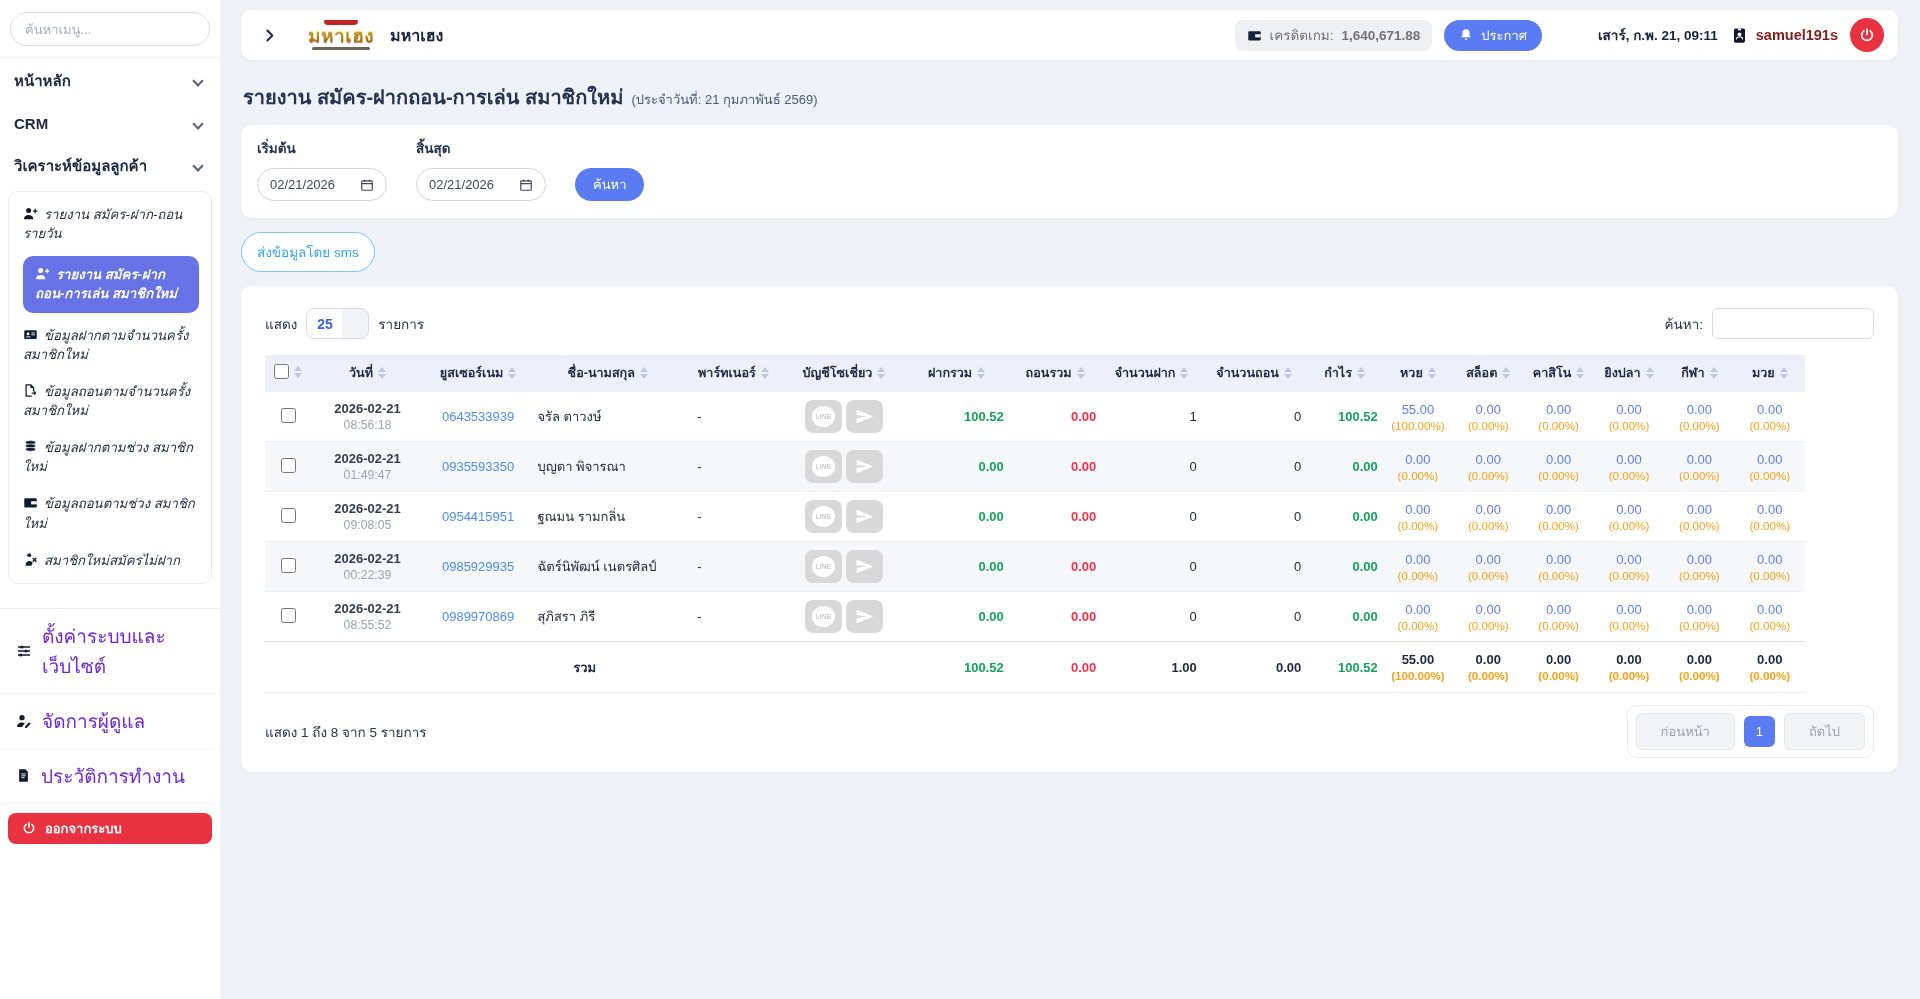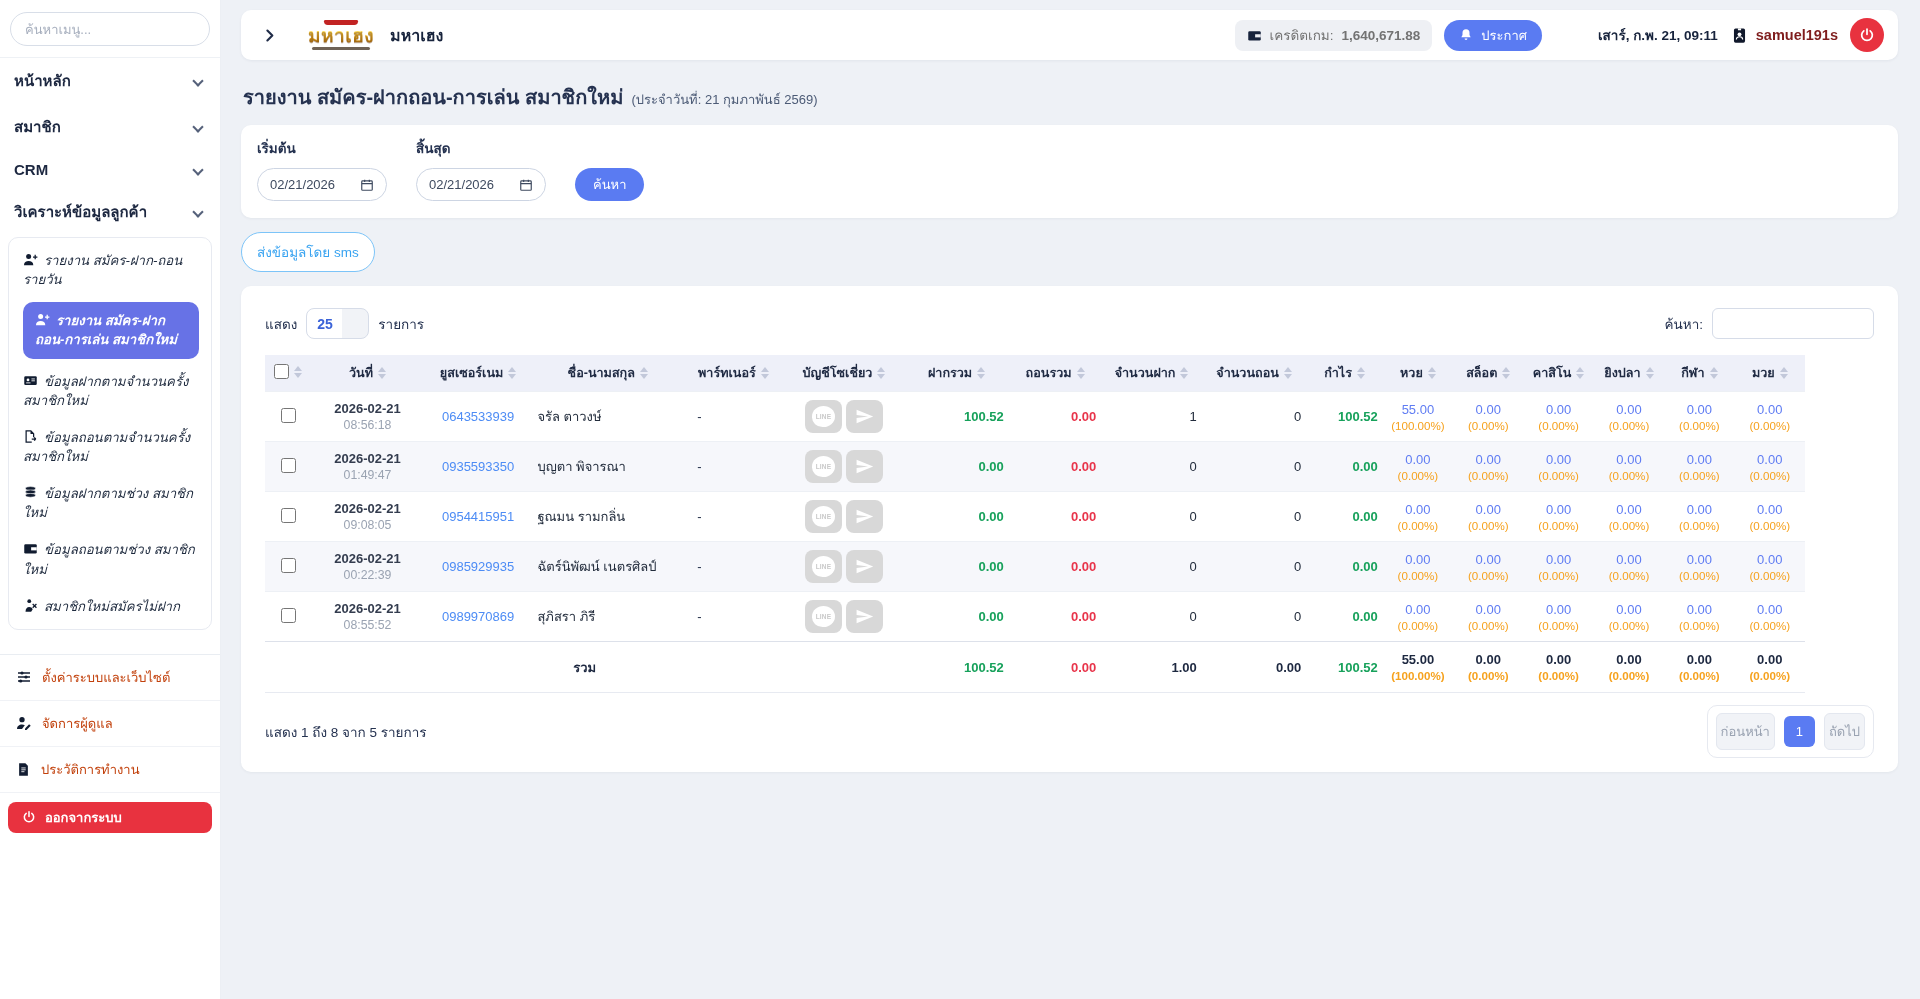--- a/index.html
+++ b/index.html
@@ -22,21 +22,21 @@
   .side-divider{border-bottom:1px solid #eef1f5;}
   .nav-sec{display:flex; align-items:center; justify-content:space-between; padding:11px 14px; cursor:pointer;}
   .nav-sec-label{font-size:15px; font-weight:700; color:#1c2740;}
   .chev{width:8px; height:8px; border-right:2px solid #55617a; border-bottom:2px solid #55617a; transform:rotate(45deg); margin-right:4px;}
   .submenu{border:1px solid #e7eaf1; border-radius:10px; margin:2px 8px 10px; padding:4px 2px;}
   .sub-item{padding:9px 12px; font-size:13.2px; color:#1e2a3e; line-height:1.45; cursor:pointer; border-radius:10px;font-style:italic;}
   .sub-item .icn{display:inline-block; vertical-align:-2px; margin-right:6px; color:#111c30;}
   .sub-item.active{background:var(--indigo); color:#fff; margin:4px 10px 4px 12px; font-weight:700;}
   .sub-item.active .icn{color:#fff;}
   .tools{margin-top:14px; border-top:1px solid #e9edf2;}
-  .tool-item{display:flex; align-items:center; gap:10px; padding:12px 16px; font-size:13px; color:#c2410c; border-bottom:1px solid #f0f2f6; cursor:pointer;}
+  .tool-item{display:flex; align-items:center; gap:10px; padding:12px 16px; font-size:19px; color:#6d28d9; border-bottom:1px solid #f0f2f6; cursor:pointer;}
   .tool-item .icn{color:#121d32; display:inline-flex;}
   .logout-btn{margin:9px 8px; background:var(--danger); color:#fff; border:none; border-radius:8px; height:31px; display:flex; align-items:center; gap:9px; padding:0 14px; font-size:13px; font-weight:700; cursor:pointer; font-family:inherit; width:calc(100% - 16px);}
   .logout-btn .icn{display:inline-flex; color:#fff;}
 
   
   .main{flex:1; padding:10px 22px 0 20px; overflow:hidden;}
   .topbar{background:var(--card); border-radius:10px; height:50px; display:flex; align-items:center; padding:0 14px 0 16px; gap:12px; box-shadow:0 1px 3px rgba(20,30,60,.06);}
   .collapse-btn{background:none; border:none; color:#202c48; display:inline-flex; cursor:pointer; padding:4px;}
   .logo{display:flex; flex-direction:column; align-items:center; line-height:1; margin-left:14px;}
   .logo .ribbon{width:34px; height:5px; background:#c22323; border-radius:2px 2px 6px 6px; margin-bottom:1px;}
@@ -96,41 +96,37 @@
   .soc{display:inline-flex; gap:4px;}
   .soc-btn{width:37px; height:33px; background:#d8d8d8; border-radius:8px; display:inline-flex; align-items:center; justify-content:center; cursor:pointer;}
   .line-bubble{background:#fff; width:23px; height:21px; border-radius:50% 50% 50% 46%; display:flex; align-items:center; justify-content:center; font-size:6.5px; font-weight:800; color:#c9c9c9; letter-spacing:.2px;}
   tfoot td{border-top:1px solid #dde1ea !important; border-bottom:1px solid #e7eaf1; font-weight:700; color:#1d2840; padding:10px 5px !important;}
   tfoot .gv{color:#1d2840; font-weight:700;}
   .row-check{width:15px; height:15px; cursor:pointer;}
 
   .tbl-footer{display:flex; align-items:center; justify-content:space-between; margin-top:12px;}
   .tbl-info{font-size:13.5px; color:#253250;}
   .pager{display:flex; align-items:center; gap:9px; border:1px solid #e6e9f0; border-radius:10px; padding:7px 8px; background:#fff;}
-  .pg-btn{background:#f1f3f7; border:1px solid #e3e7ef; border-radius:6px; padding:7px 4px; font-size:13px; color:#9aa3b2; cursor:default; font-family:inherit;}
+  .pg-btn{background:#f1f3f7; border:1px solid #e3e7ef; border-radius:6px; padding:7px 24px; font-size:13px; color:#9aa3b2; cursor:default; font-family:inherit;}
   .pg-cur{background:var(--accent); color:#fff; border:none; border-radius:6px; width:31px; height:31px; font-size:13px; cursor:pointer; font-family:inherit;}
   .icn svg{display:block;}
 </style>
 </head>
 <body>
 
 <div class="app">
 
   <aside class="sidebar">
     <div class="side-search">
       <input type="text" placeholder="ค้นหาเมนู..." style="">
     </div>
     <div class="side-divider"></div>
     <nav>
     <div class="nav-sec">
       <span class="nav-sec-label">หน้าหลัก</span>
-      <span class="chev"></span>
-    </div>
-    <div class="nav-sec">
-      <span class="nav-sec-label">สมาชิก</span>
       <span class="chev"></span>
     </div>
     <div class="nav-sec">
       <span class="nav-sec-label">CRM</span>
       <span class="chev"></span>
     </div>
     <div class="nav-sec">
       <span class="nav-sec-label">วิเคราะห์ข้อมูลลูกค้า</span>
       <span class="chev"></span>
     </div>

